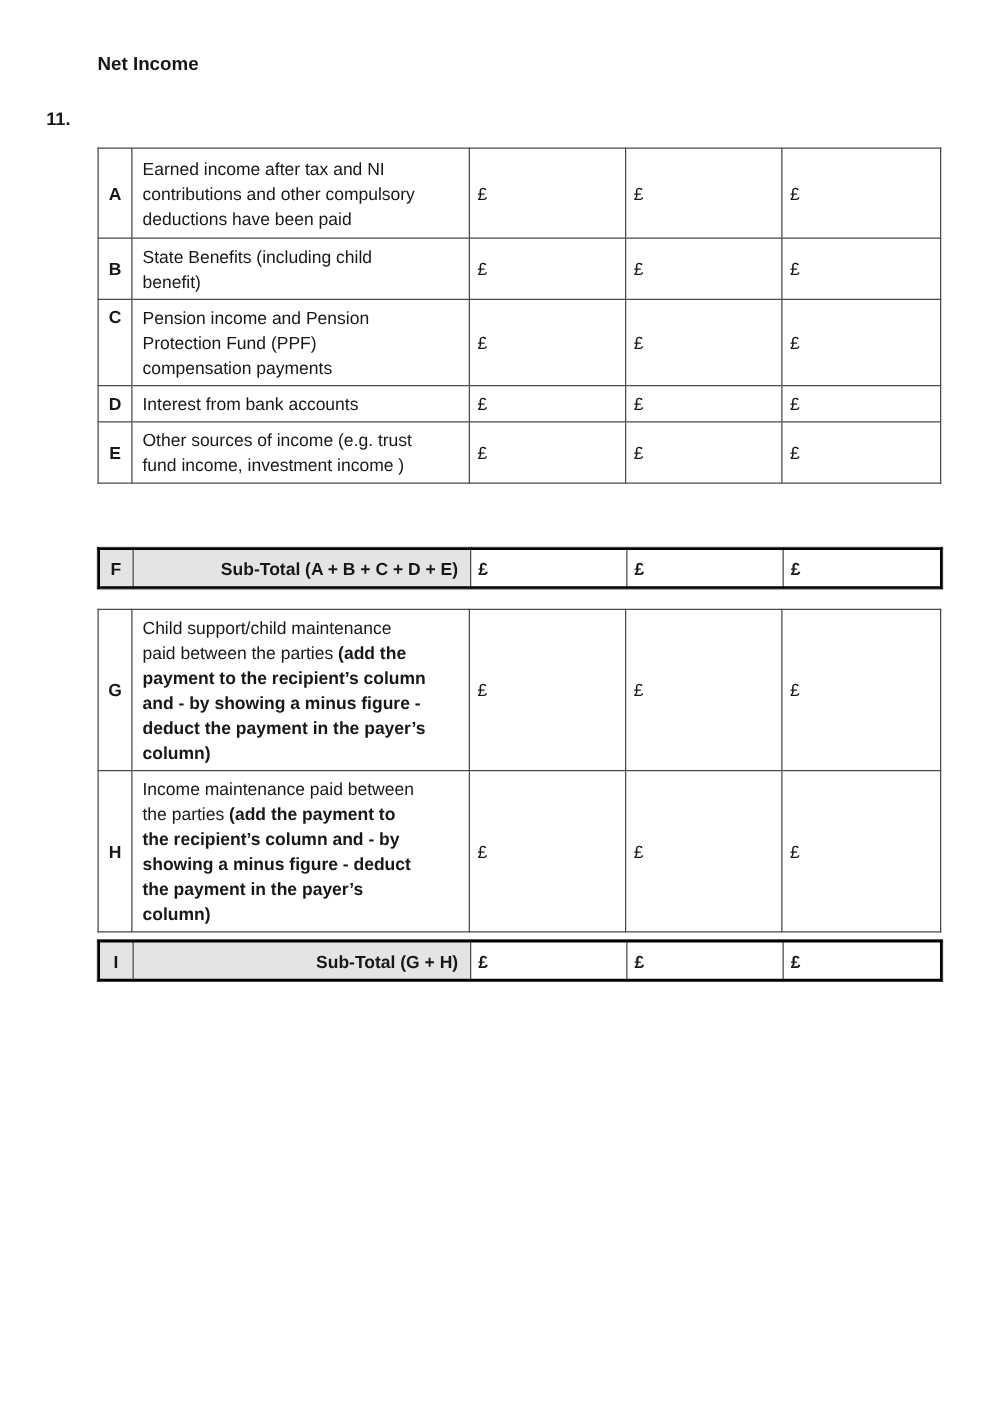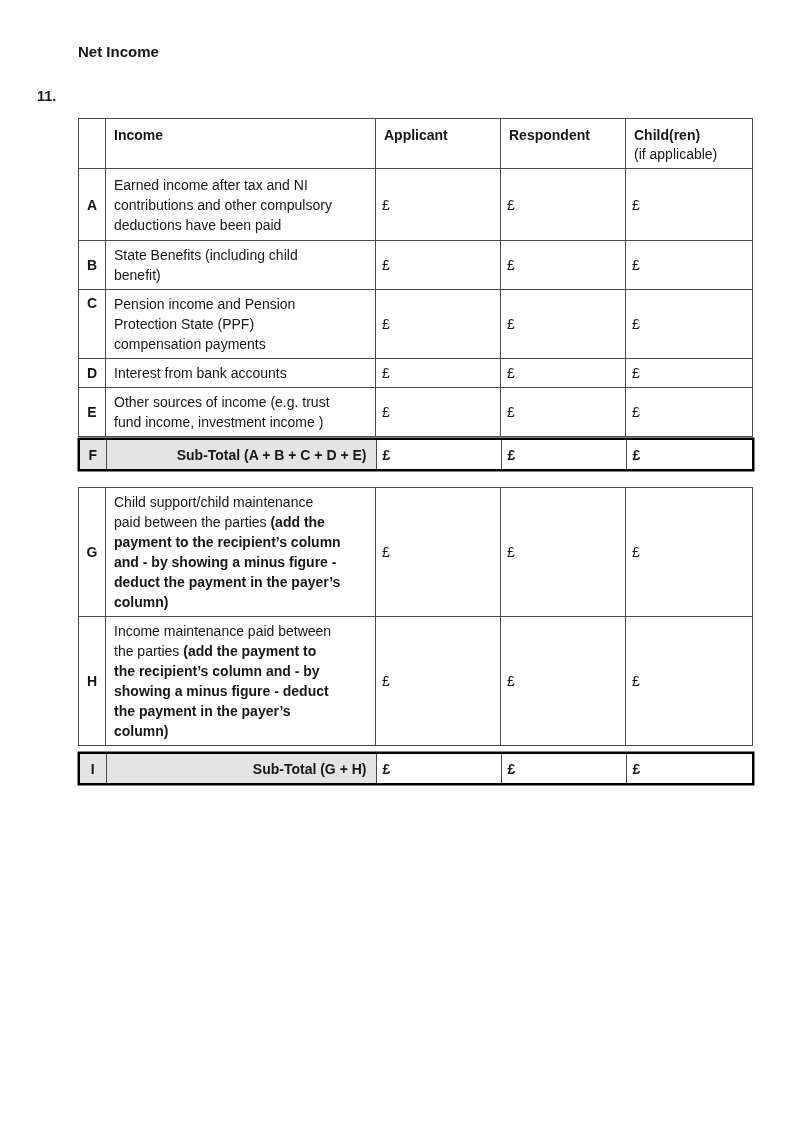--- a/index.html
+++ b/index.html
@@ -46,51 +46,41 @@
 
   <table class="tbl t1">
     <colgroup>
         <col style="width:27px">
         <col style="width:270px">
         <col style="width:125px">
         <col style="width:125px">
         <col style="width:127px">
       </colgroup>
     <tbody>
-        <tr style="height:42px">
-      <th class="hdr"></th>
-      <th class="hdr">Income</th>
-      <th class="hdr">Applicant</th>
-      <th class="hdr">Respondent</th>
-      <th class="hdr">
-        <div>Child(ren)</div>
-        <div class="hdr-note">(if applicable)</div>
-      </th>
-    </tr>
     <tr style="height:72px">
       <td class="letter">A</td>
       <td class="desc">Earned income after tax and NI
 contributions and other compulsory
 deductions have been paid</td>
       <td class="money"><span>£</span></td>
       <td class="money"><span>£</span></td>
       <td class="money"><span>£</span></td>
     </tr>
     <tr style="height:45px">
       <td class="letter">B</td>
       <td class="desc">State Benefits (including child
 benefit)</td>
       <td class="money"><span>£</span></td>
       <td class="money"><span>£</span></td>
       <td class="money"><span>£</span></td>
     </tr>
     <tr style="height:68px">
       <td class="letter va-top">C</td>
       <td class="desc">Pension income and Pension
-Protection State (PPF)
+Protection Fund (PPF)
 compensation payments</td>
       <td class="money"><span>£</span></td>
       <td class="money"><span>£</span></td>
       <td class="money"><span>£</span></td>
     </tr>
     <tr style="height:27px">
       <td class="letter">D</td>
       <td class="desc">Interest from bank accounts</td>
       <td class="money"><span>£</span></td>
       <td class="money"><span>£</span></td>

